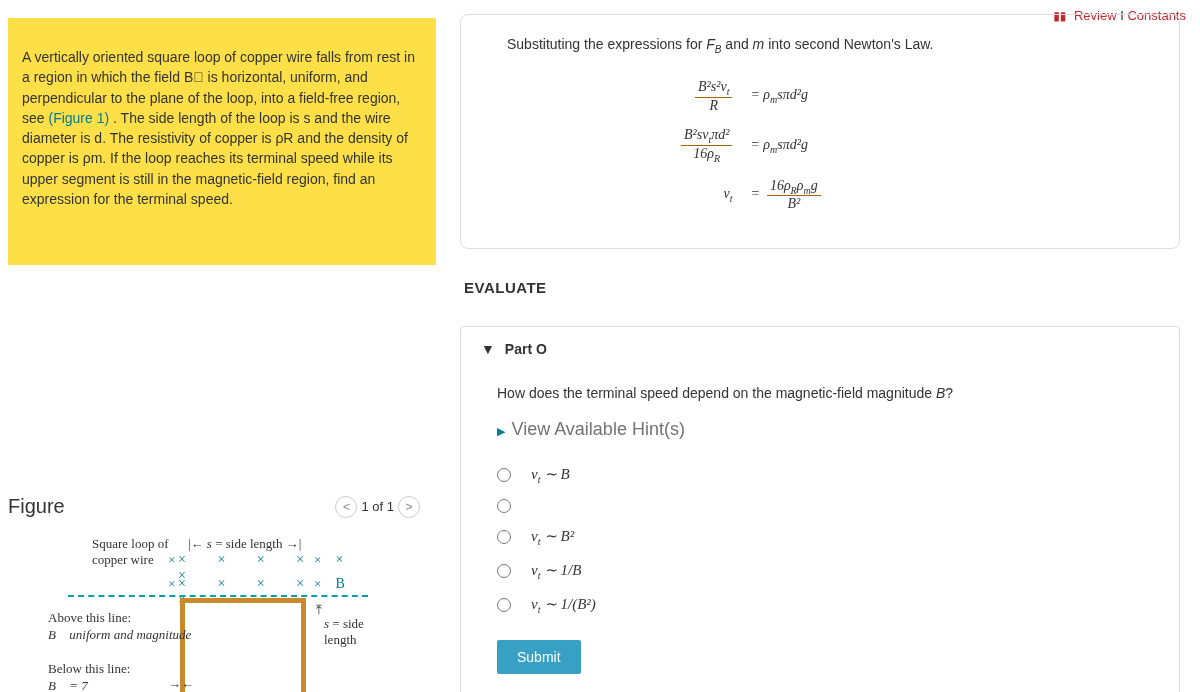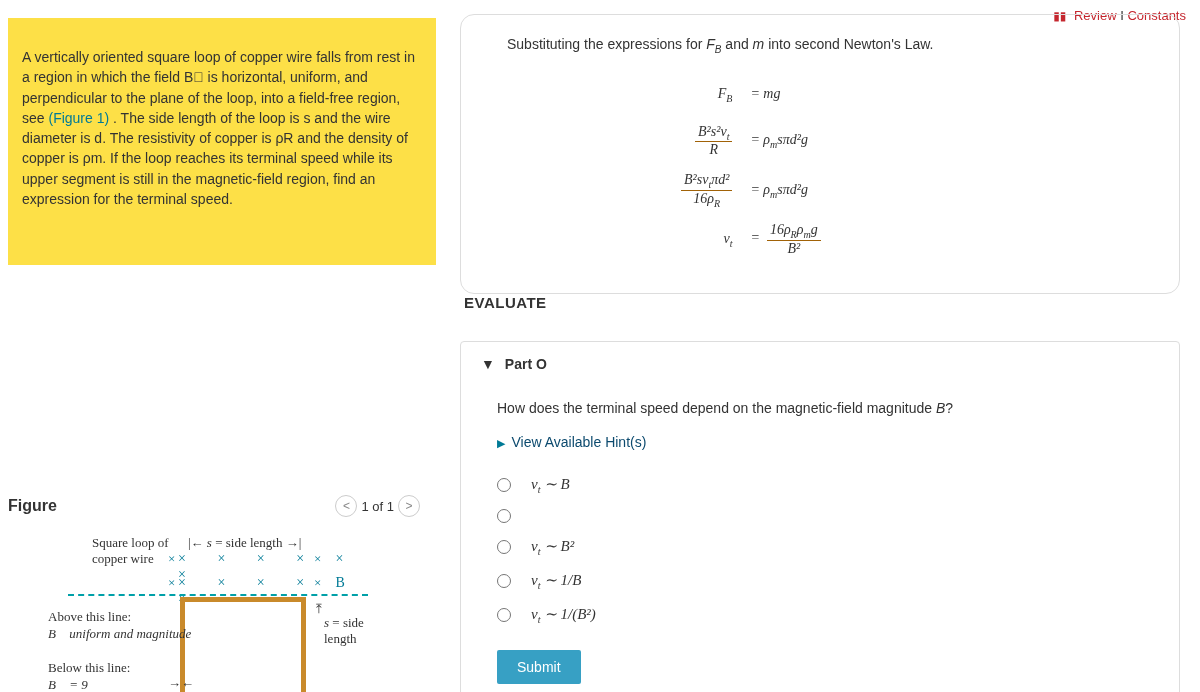--- a/index.html
+++ b/index.html
@@ -5,41 +5,41 @@
 * { box-sizing: border-box; margin: 0; padding: 0; }
 body { font-family: Arial, Helvetica, sans-serif; font-size: 14px; color: #333; background: #fff; width: 1200px; height: 692px; position: relative; }
 .top-links { position: absolute; top: 8px; right: 14px; font-size: 13px; }
 .top-links a { color: #c4262e; text-decoration: none; }
 .top-links .book-icon { color: #c4262e; margin-right: 4px; font-size: 12px; }
 .left-col { position: absolute; top: 18px; left: 8px; width: 428px; }
 .problem-box { background: #fde047; padding: 29px 14px 56px 14px; line-height: 1.45; }
 .problem-box .fig-link { color: #007a96; }
 .figure-section { margin-top: 230px; }
 .figure-header { display: flex; align-items: center; justify-content: space-between; padding-right: 16px; }
-.figure-title { font-weight: bold; font-size: 16px; }
+.figure-title { font-weight: normal; font-size: 20px; }
 .pager { display: flex; align-items: center; gap: 4px; font-size: 13px; }
 .pager .circ { width: 22px; height: 22px; border: 1px solid #ccc; border-radius: 50%; display: flex; align-items: center; justify-content: center; color: #888; font-size: 12px; }
 .figure-img { margin-top: 18px; margin-left: 40px; width: 340px; position: relative; font-family: "Times New Roman", serif; font-size: 13px; }
 .loop-box { position: absolute; top: 62px; left: 132px; width: 126px; height: 108px; border: 5px solid #c98a2b; }
 .fig-text { position: absolute; }
 .x-row { position: absolute; left: 130px; letter-spacing: 14px; color: #007a96; font-size: 14px; }
 .right-col { position: absolute; top: 14px; left: 460px; width: 720px; }
-.derivation { border: 1px solid #ddd; border-radius: 14px; padding: 14px 40px 28px 150px; line-height: 2.2; font-family: "Times New Roman", serif; }
+.derivation { border: 1px solid #ddd; border-radius: 8px; padding: 14px 40px 28px 150px; margin-bottom: 30px; line-height: 2.2; font-family: "Times New Roman", serif; }
 .derivation .sub-line { font-family: Arial, sans-serif; margin: 0 0 10px -104px; }
 .eq-table { margin-left: 60px; }
 .eq-table td { padding: 6px 8px; font-style: italic; vertical-align: middle; }
 .frac { display: inline-block; text-align: center; vertical-align: middle; line-height: 1.1; }
 .frac .num { display: block; border-bottom: 1px solid #a16207; padding: 0 3px; }
 .frac .den { display: block; padding: 0 3px; }
 .evaluate { font-weight: bold; font-size: 15px; letter-spacing: 0.5px; margin: 0 0 30px 4px; }
 .part-panel { border: 1px solid #ddd; border-radius: 4px; }
 .part-header { padding: 14px 20px; font-weight: bold; cursor: pointer; display:flex; align-items:center; gap:10px;}
 .part-body { padding: 0 26px 24px 36px; }
 .question-text { margin: 14px 0 12px 0; }
-.hints-link { color: #0c4a6e; font-size: 14px; margin: 6px 0 18px 0; cursor: pointer; display:inline-block;}
+.hints-link { color: #737373; font-size: 18px; margin: 6px 0 18px 0; cursor: pointer; display:inline-block;}
 .hints-link::before { content: "▶"; font-size: 11px; margin-right: 6px; color: #007a96; }
 .choice { display: flex; align-items: center; gap: 20px; padding: 7px 0; font-family: "Times New Roman", serif; font-size: 15px; font-style: italic; }
 .choice input { width: 14px; height: 14px; }
 .choice.plain-text { font-family: Arial, sans-serif; font-style: normal; font-size: 14px; }
 .submit-btn { background: #37a0c4; color: #fff; border: none; padding: 9px 20px; font-size: 14px; border-radius: 2px; cursor: pointer; margin-top: 18px; }
 sub{font-size:10px}
 </style>
 </head>
 <body>
 
@@ -77,43 +77,39 @@
       <div class="fig-text" style="top:40px;left:266px;color:#007a96;">×</div>
       <div class="fig-text" style="top:16px;left:266px;color:#007a96;">×</div>
       <div style="position:absolute;top:59px;left:20px;width:300px;border-top:2px dashed #00a0a8;"></div>
       <div class="loop-box"></div>
       <div class="fig-text" style="top:74px;left:0;line-height:1.25;">
         <span>Above this line:</span><br>
         <i>B⃗ uniform and magnitude</i>
       </div>
       <div class="fig-text" style="top:125px;left:0;line-height:1.25;">
         <span>Below this line:</span><br>
-        <i>B⃗ = 9</i>
+        <i>B⃗ = 7</i>
       </div>
       <div class="fig-text" style="top:80px;left:276px;line-height:1.2;">
         <i>s</i> = side<br>length
       </div>
       <div class="fig-text" style="top:66px;left:268px;">⤒</div>
       <div class="fig-text" style="top:160px;left:268px;">↓</div>
       <div class="fig-text" style="top:140px;left:120px;">→←</div>
       <div class="fig-text" style="top:158px;left:154px;border:1px solid #555;padding:2px 4px;font-style:italic;">d = wire diameter</div>
 
     </div>
   </div>
 </div>
 
 <div class="right-col">
   <div class="derivation">
     <div class="sub-line">Substituting the expressions for <i>F<sub>B</sub></i> and <i>m</i> into second Newton's Law.</div>
     <table class="eq-table">
       <tbody>
-          <tr>
-            <td style="text-align:right;">F<sub>B</sub></td>
-            <td>= mg</td>
-          </tr>
       <tr>
             <td style="text-align:right;"><span class="frac"><span class="num">B²s²v<sub>t</sub></span><span class="den">R</span></span></td>
             <td>= ρ<sub>m</sub>sπd²g</td>
           </tr>
       <tr>
             <td style="text-align:right;"><span class="frac"><span class="num">B²sv<sub>t</sub>πd²</span><span class="den">16ρ<sub>R</sub></span></span></td>
             <td>= ρ<sub>m</sub>sπd²g</td>
           </tr>
       <tr>
             <td style="text-align:right;">v<sub>t</sub></td>

